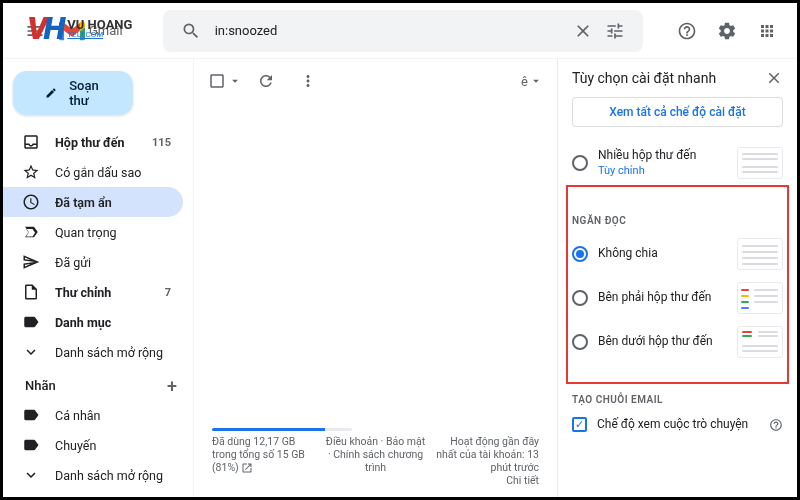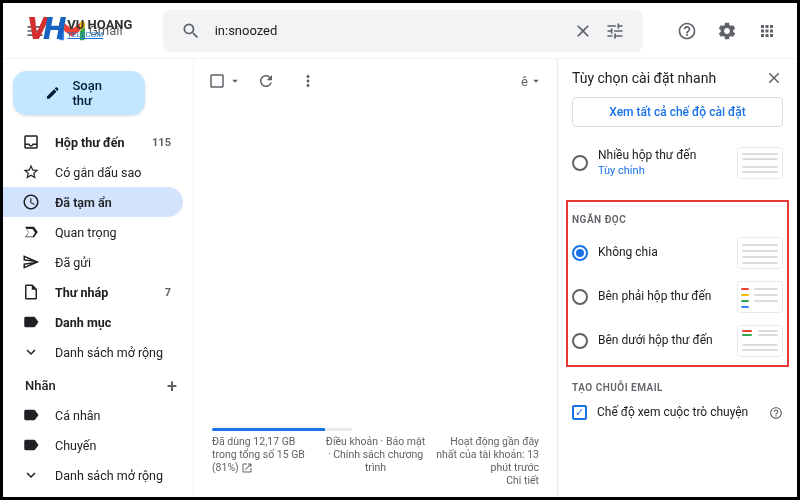--- a/index.html
+++ b/index.html
@@ -16,21 +16,21 @@
 .logo { display: flex; align-items: center; margin-left: 4px; margin-right: 40px; }
 .logo-text { font-size: 13px; color: #5f6368; margin-left: 4px; }
 .search-bar { flex: 1; max-width: 480px; height: 42px; background: #f1f3f4; border-radius: 8px; display: flex; align-items: center; padding: 0 12px; }
 .search-bar input { flex: 1; border: none; background: none; outline: none; font-size: 13px; color: #202124; padding: 0 8px; }
 .search-icon-btn { width: 32px; height: 32px; display: flex; align-items: center; justify-content: center; cursor: pointer; }
 .header-right { display: flex; align-items: center; gap: 4px; margin-left: auto; }
 .icon-btn { width: 36px; height: 36px; display: flex; align-items: center; justify-content: center; border-radius: 50%; cursor: pointer; color: #5f6368; }
 
 .main { display: flex; height: calc(100% - 56px); }
 .sidebar { width: 190px; padding: 8px 0; overflow-y: auto; }
-.compose-btn { margin: 4px 0 12px 10px; height: 44px; width: 132px; border-radius: 14px; background: #c2e7ff; display: flex; align-items: center; padding: 0 32px; gap: 12px; box-shadow: 0 1px 3px rgba(0,0,0,0.15); cursor: pointer; }
+.compose-btn { margin: 4px 0 12px 10px; height: 44px; width: 120px; border-radius: 14px; background: #c2e7ff; display: flex; align-items: center; padding: 0 32px; gap: 12px; box-shadow: 0 1px 3px rgba(0,0,0,0.15); cursor: pointer; }
 .compose-btn span { font-size: 13px; color: #001d35; font-weight: 500; }
 .nav-list { list-style: none; }
 .nav-item { display: flex; align-items: center; height: 30px; padding: 0 12px 0 18px; border-radius: 0 16px 16px 0; margin-right: 10px; cursor: pointer; font-size: 12.5px; color: #202124; }
 .nav-item.active { background: #d3e3fd; font-weight: 600; }
 .nav-item .nav-icon { width: 20px; display: flex; align-items: center; justify-content: center; margin-right: 14px; color: #202124; }
 .nav-item .nav-label { flex: 1; }
 .nav-item .nav-count { font-size: 11px; color: #5f6368; }
 .nav-item.bold .nav-label, .nav-item.bold .nav-count { font-weight: 700; }
 .section-header { display: flex; align-items: center; justify-content: space-between; padding: 8px 16px 4px 22px; font-size: 13px; font-weight: 500; color: #202124; }
 
@@ -53,21 +53,21 @@
 .see-all-btn { width: 100%; border: 1px solid #dadce0; border-radius: 4px; padding: 7px 0; color: #1a73e8; background: #fff; font-size: 12px; font-weight: 500; cursor: pointer; margin-bottom: 14px; }
 .panel-section-title { font-size: 10px; font-weight: 600; color: #5f6368; letter-spacing: 0.5px; margin: 10px 0 6px; text-transform: uppercase; }
 .option-row { display: flex; align-items: center; gap: 10px; padding: 6px 0; cursor: pointer; }
 .option-row .radio { width: 16px; height: 16px; border: 2px solid #5f6368; border-radius: 50%; display: flex; align-items: center; justify-content: center; flex-shrink: 0; }
 .option-row.selected .radio { border-color: #1a73e8; }
 .option-row.selected .radio::after { content: ''; width: 8px; height: 8px; background: #1a73e8; border-radius: 50%; }
 .option-label { flex: 1; font-size: 12px; color: #202124; line-height: 1.3; }
 .option-sub { color: #1a73e8; font-size: 11px; }
 .option-thumb { width: 46px; height: 32px; border: 1px solid #e8eaed; border-radius: 3px; flex-shrink: 0; background: #fff; position: relative; overflow: hidden; }
 .option-thumb .line { position: absolute; height: 2px; background: #dadce0; border-radius: 1px; }
-.highlight-box { border: 2px solid #e53935; padding: 2px 4px; margin: 15px -6px; }
+.highlight-box { border: 2px solid #e53935; padding: 18px 4px; margin: 0 -6px; }
 .check-row { display: flex; align-items: center; gap: 10px; padding: 6px 0; }
 .checkbox { width: 15px; height: 15px; border: 2px solid #1a73e8; border-radius: 2px; display: flex; align-items: center; justify-content: center; color: #1a73e8; font-size: 11px; }
 
 svg { display: block; }
 </style>
 </head>
 <body>
 
 <div class="watermark">
   <span class="watermark-v">V</span>
@@ -180,21 +180,21 @@
             </svg>
           </span>
         <span class="nav-label">Đã gửi</span>
       </li>
       <li class="nav-item bold">
         <span class="nav-icon">
             <svg width="18" height="18" viewBox="0 0 24 24">
               <path fill="currentColor" d="M14 2H6c-1.1 0-1.99.9-1.99 2L4 20c0 1.1.89 2 1.99 2H18c1.1 0 2-.9 2-2V8l-6-6zM6 20V4h7v5h5v11H6z"></path>
             </svg>
           </span>
-        <span class="nav-label">Thư nháp</span>
+        <span class="nav-label">Thư chỉnh</span>
         <span class="nav-count">7</span>
       </li>
       <li class="nav-item bold">
         <span class="nav-icon">
             <svg width="18" height="18" viewBox="0 0 24 24">
               <path fill="currentColor" d="M17.63 5.84C17.27 5.33 16.67 5 16 5L5 5.01C3.9 5.01 3 5.9 3 7v10c0 1.1.9 1.99 2 1.99L16 19c.67 0 1.27-.33 1.63-.84L22 12l-4.37-6.16z"></path>
             </svg>
           </span>
         <span class="nav-label">Danh mục</span>
       </li>

